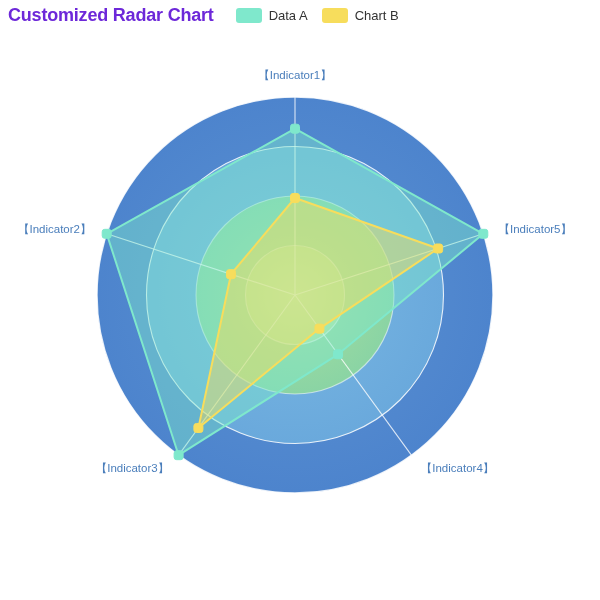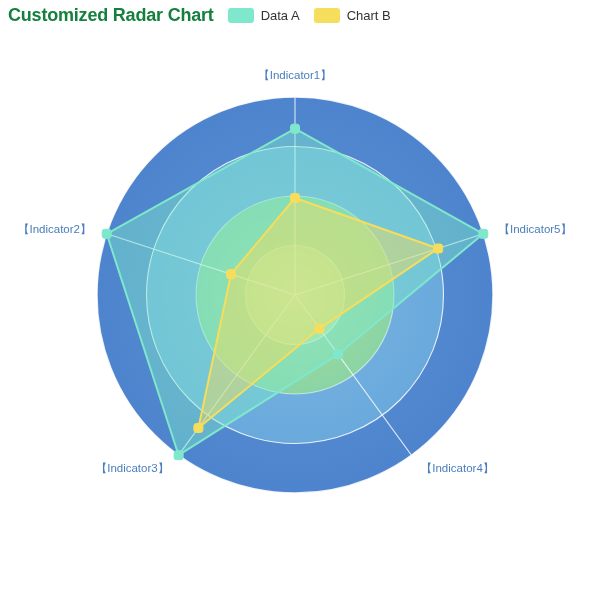--- a/index.html
+++ b/index.html
@@ -26,29 +26,29 @@
     left: 0; top: 0;
     width: 600px;
     height: 30px;
     display: flex;
     align-items: center;
     pointer-events: none;
   }
   .chart-title {
     font-size: 18px;
     font-weight: bold;
-    color: #15803d;
+    color: #6d28d9;
     margin-left: 8px;
     white-space: nowrap;
     letter-spacing: -0.2px;
   }
   .legend {
     display: flex;
     align-items: center;
-    margin-left: 14px;
+    margin-left: 22px;
   }
   .legend-item {
     display: flex;
     align-items: center;
     margin-right: 14px;
     cursor: pointer;
   }
   .legend-swatch {
     width: 26px;
     height: 15px;

